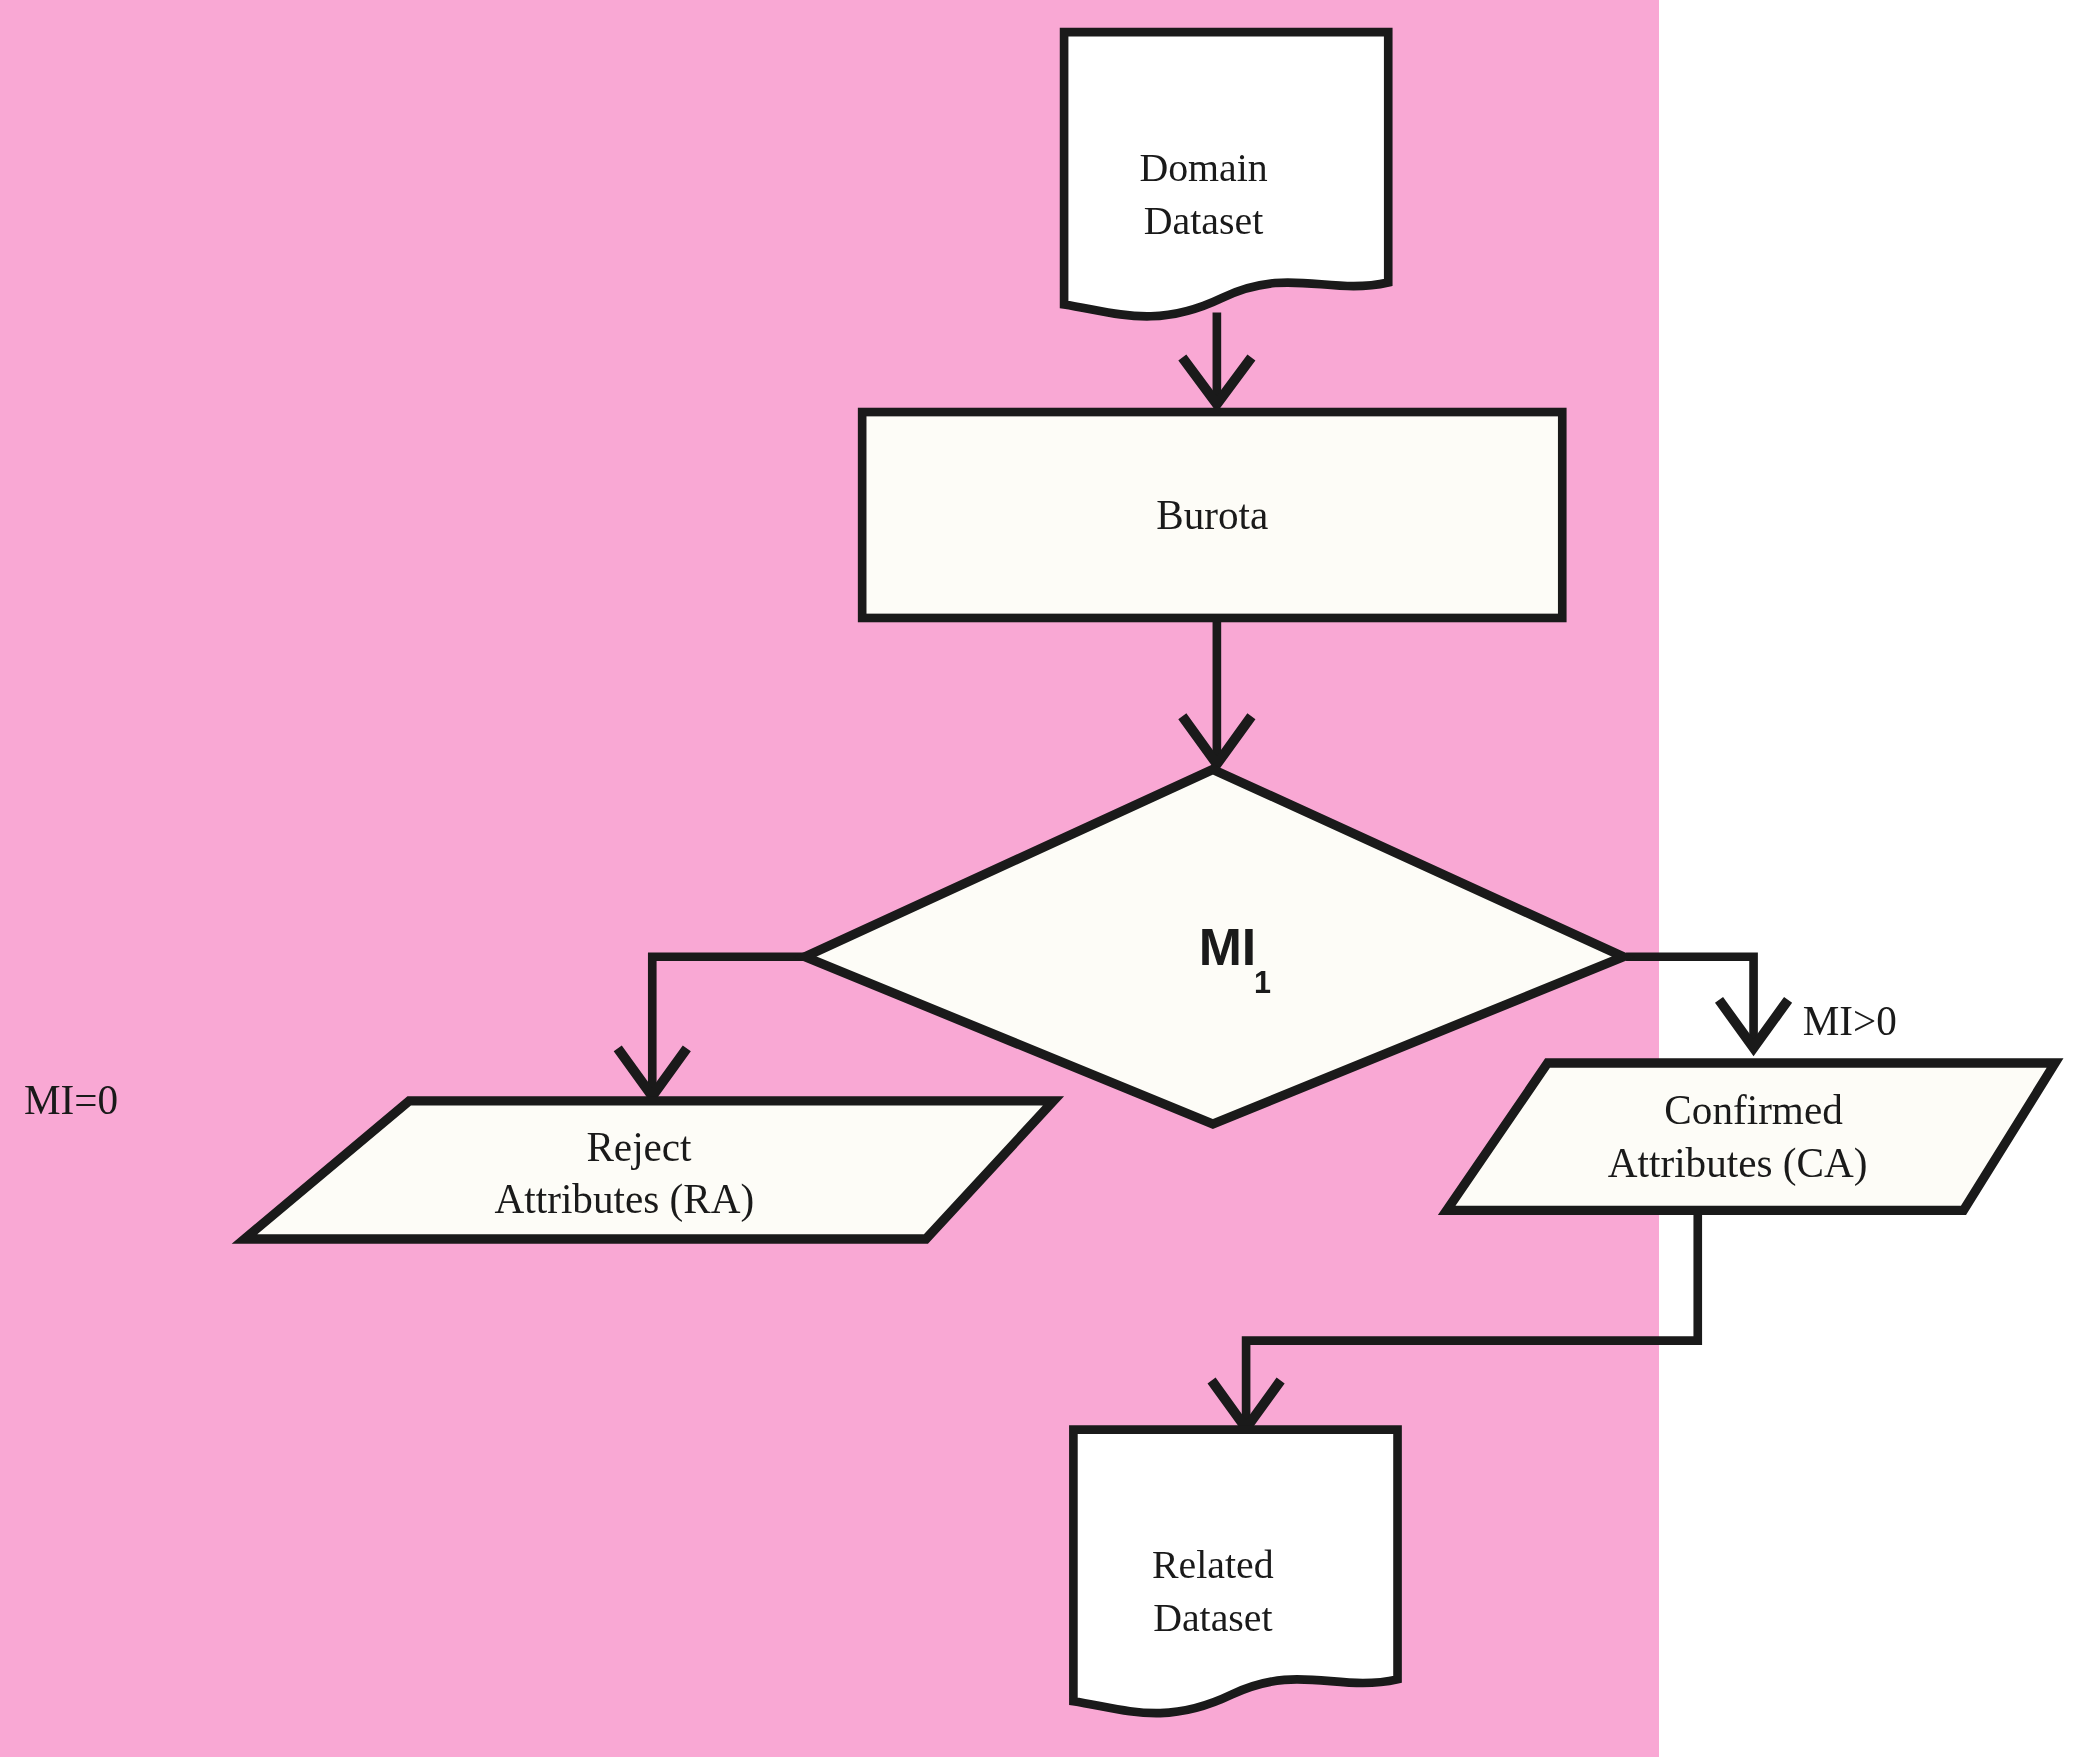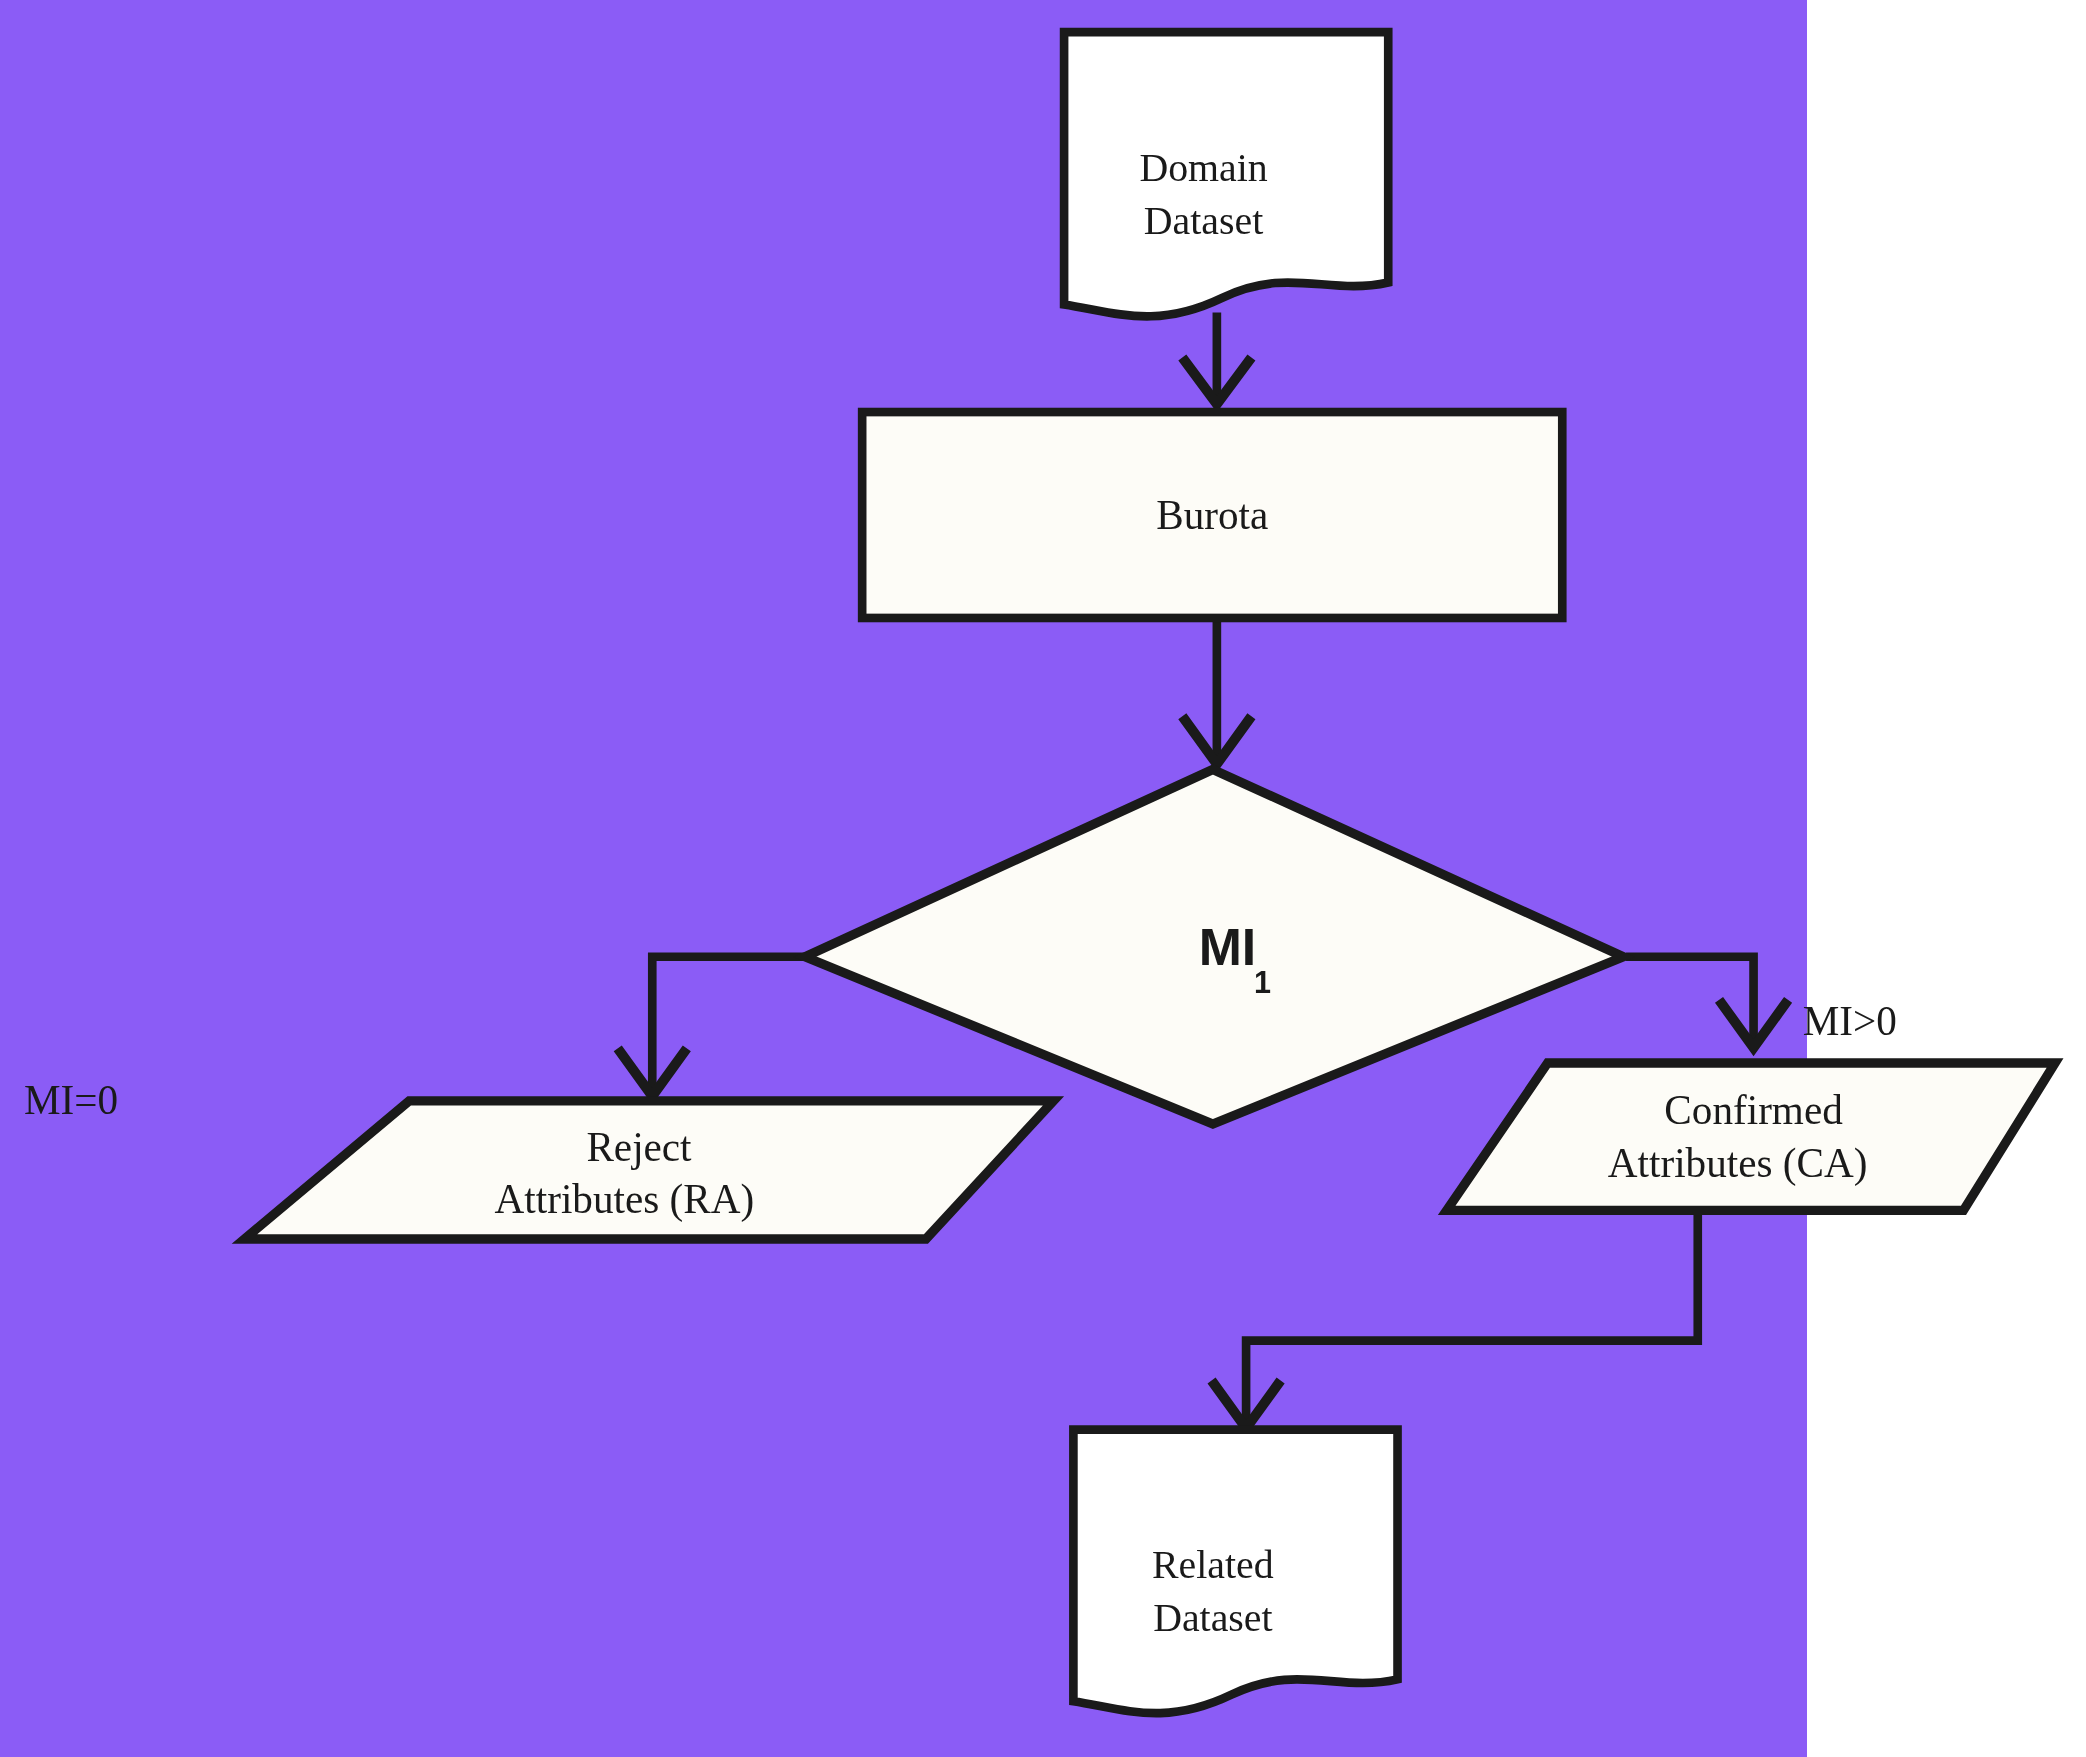--- a/index.html
+++ b/index.html
@@ -8,23 +8,23 @@
     background: #ffffff;
   }
   body {
     width: 2087px;
     height: 1758px;
     font-family: "Liberation Serif", serif;
     overflow: hidden;
   }
   #flow-root {
     position: relative;
-    width: 1807px;
+    width: 1659px;
     height: 1758px;
-    background: #8b5cf6;
+    background: #f9a8d4;
   }
   svg.flow-canvas {
     position: absolute;
     top: 0;
     left: 0;
     width: 2087px;
     height: 1758px;
     display: block;
   }
   .doc-shape {

